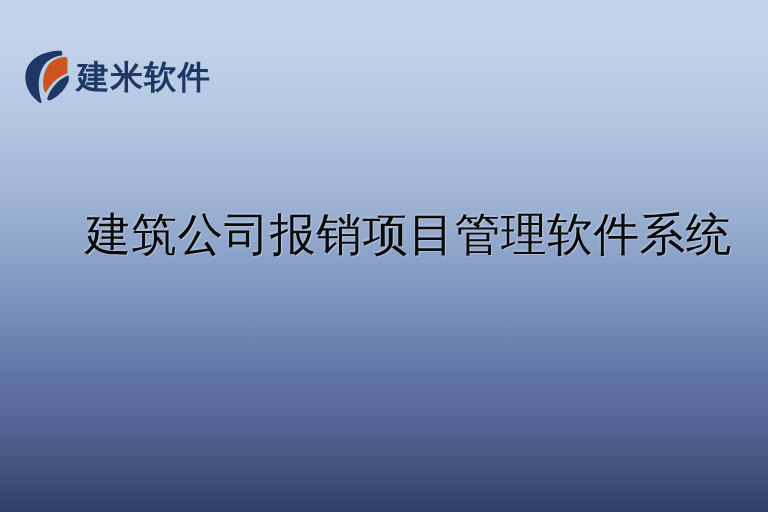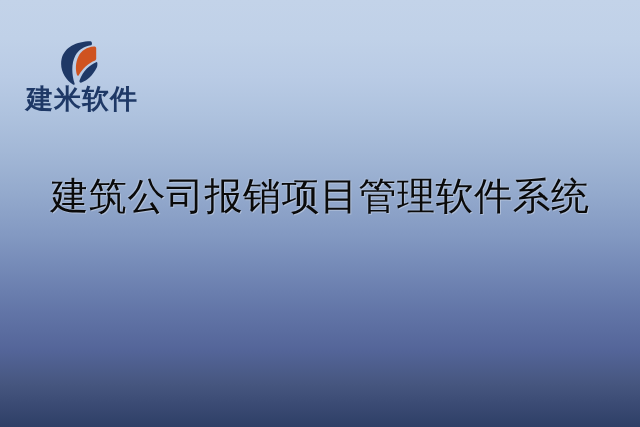--- a/index.html
+++ b/index.html
@@ -35,21 +35,20 @@
   }
 
   
   .logo {
     position: absolute;
     left: 20px;
     top: 40px;
     display: flex;
     align-items: center;
     height: 48px;
-    flex-direction: column;
   }
 
   .logo-mark {
     width: 38px;
     height: 46px;
     display: block;
     flex: 0 0 auto;
   }
 
   .logo-text {
@@ -62,22 +61,22 @@
     line-height: 1;
     white-space: nowrap;
   }
 
   
   .title-block {
     position: absolute;
     left: 0;
     top: 172px;
     width: 640px;
-    text-align: center;
-    padding: 0 14px;
+    text-align: right;
+    padding: 0 30px;
     box-sizing: border-box;
   }
 
   .title-line {
     font-family: "Liberation Serif", "DejaVu Serif", serif;
     font-size: 38px;
     line-height: 48px;
     color: #0a0a0a;
     letter-spacing: 0.5px;
     white-space: nowrap;

